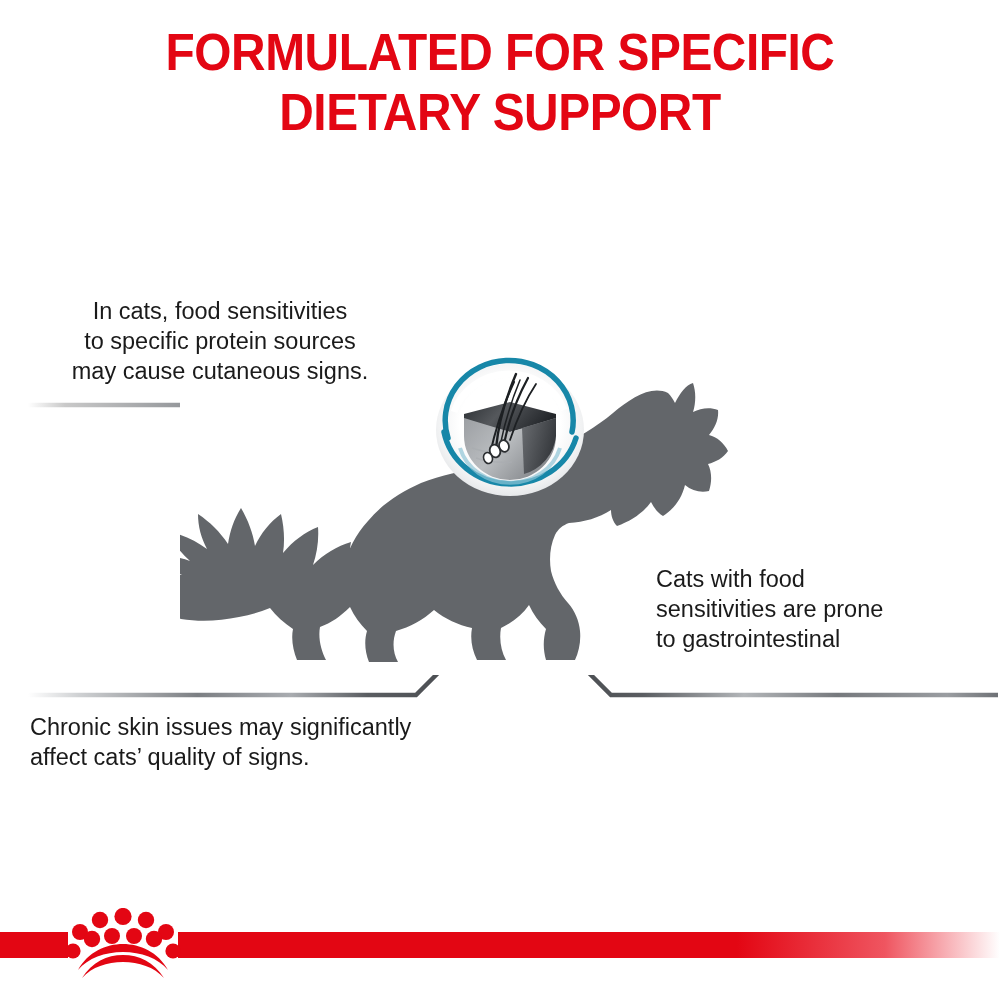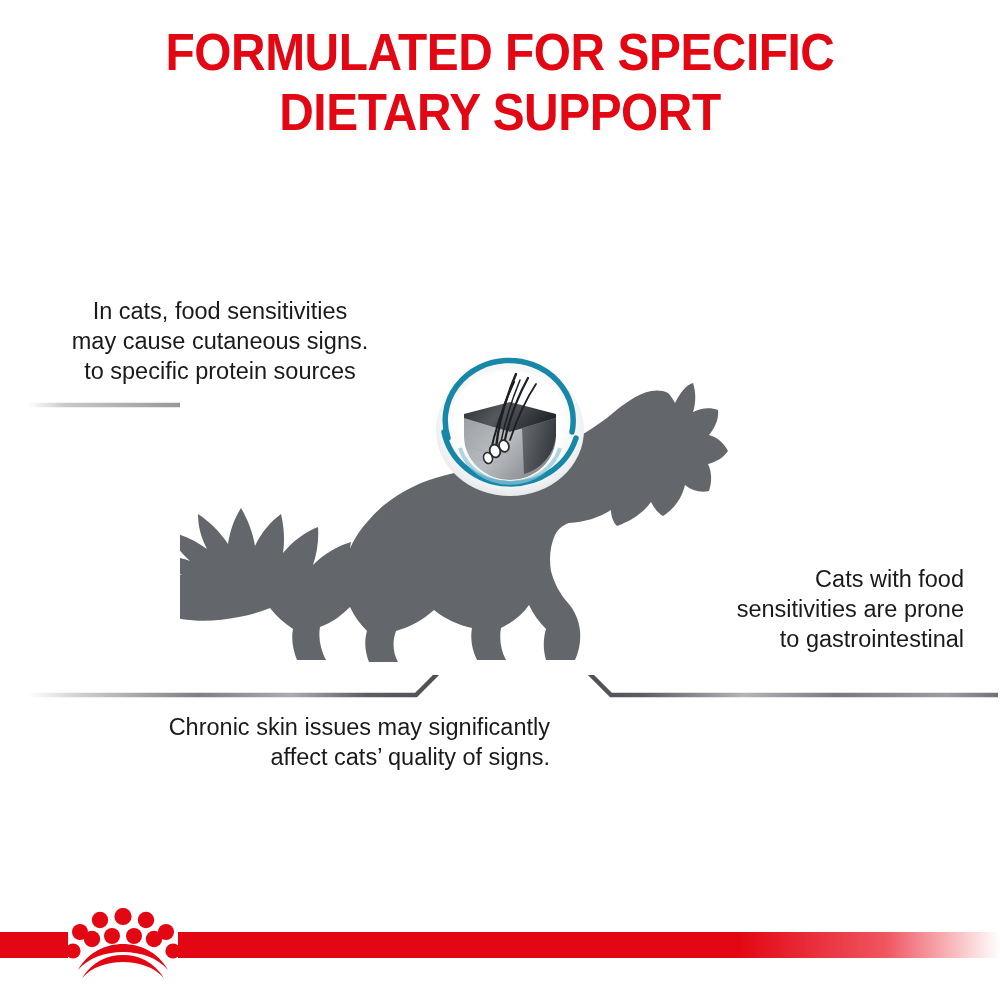--- a/index.html
+++ b/index.html
@@ -37,22 +37,22 @@
   
   .callout {
     position: absolute;
     color: #1a1a1a;
     font-family: "Liberation Sans", sans-serif;
     font-size: 23.5px;
     line-height: 30px;
     font-weight: 400;
   }
   #callout-skin   { left: 30px;  top: 296px; width: 380px; text-align: center; }
-  #callout-gi     { right: 36px; top: 564px; width: 300px; text-align: right; }
-  #callout-chronic{ left: 30px;  top: 712px; width: 520px; text-align: right; }
+  #callout-gi     { right: 44px; top: 564px; width: 300px; }
+  #callout-chronic{ left: 30px;  top: 712px; width: 520px; text-align: left; }
   .callout .ln { display: block; white-space: nowrap; }
 
   
   .connector { position: absolute; }
 
   
   #cat-art {
     position: absolute;
     left: 185px;
     top: 380px;
@@ -462,22 +462,22 @@
       <path d="M 76,94 C 80,74 86,52 96,28" stroke-width="1.5"></path>
     </g>
 
     <ellipse cx="71" cy="99" rx="5.2" ry="6.4" fill="#ffffff" stroke="#2b2e31" stroke-width="1.8" transform="rotate(-18 71 99)"></ellipse>
     <ellipse cx="80" cy="94" rx="4.8" ry="6" fill="#ffffff" stroke="#2b2e31" stroke-width="1.8" transform="rotate(-18 80 94)"></ellipse>
     <ellipse cx="64" cy="106" rx="4.4" ry="5.6" fill="#ffffff" stroke="#2b2e31" stroke-width="1.6" transform="rotate(-18 64 106)"></ellipse>
   </svg>
 
   <div class="callout" id="callout-skin">
     <span class="ln">In cats, food sensitivities</span>
+    <span class="ln">to specific protein sources</span>
     <span class="ln">may cause cutaneous signs.</span>
-    <span class="ln">to specific protein sources</span>
   </div>
 
   <div class="callout" id="callout-gi">
     <span class="ln">Cats with food</span>
     <span class="ln">sensitivities are prone</span>
     <span class="ln">to gastrointestinal</span>
   </div>
 
   <div class="callout" id="callout-chronic">
     <span class="ln">Chronic skin issues may significantly</span>

